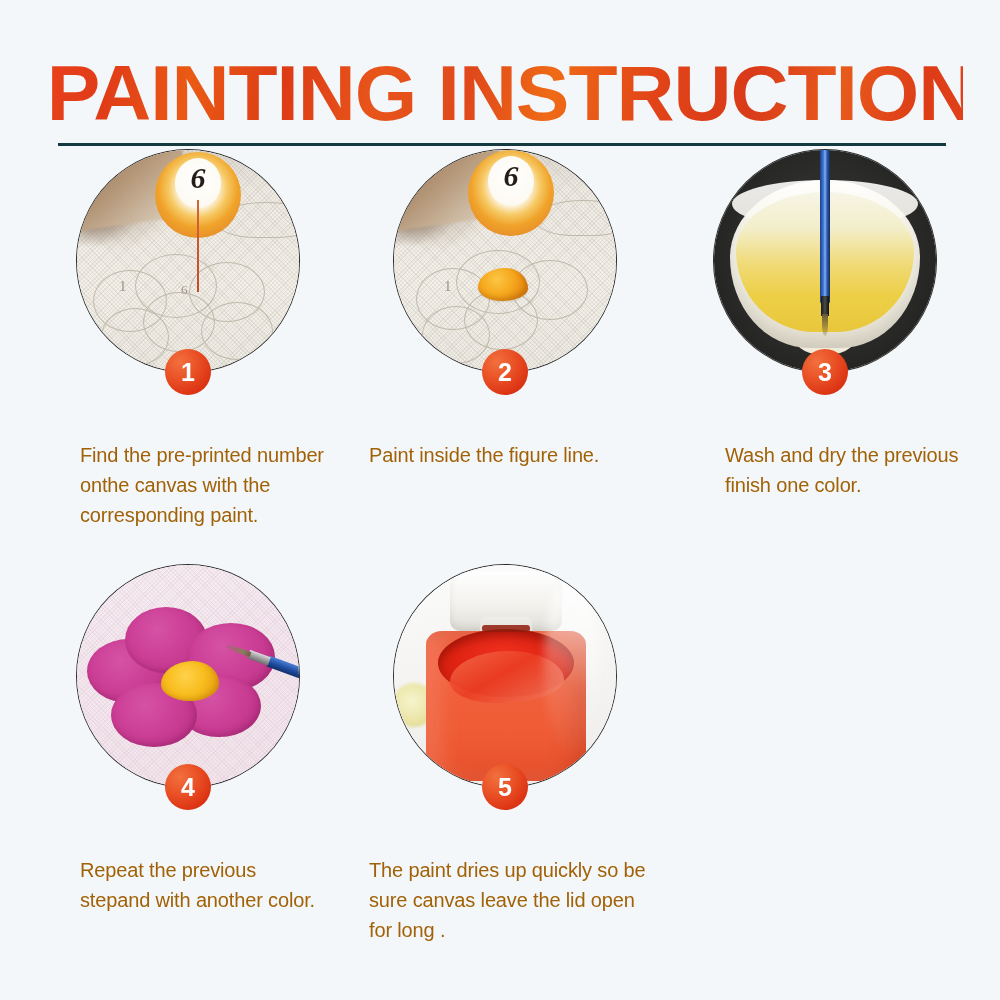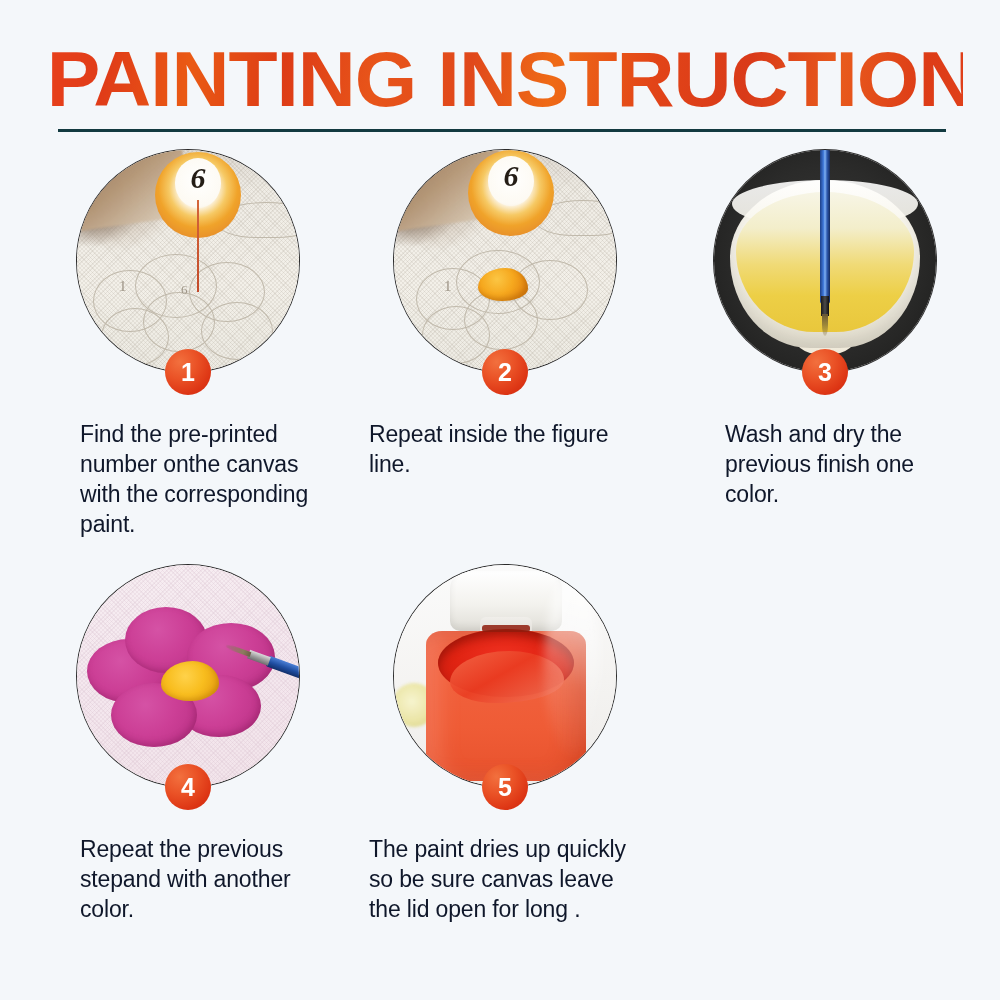--- a/index.html
+++ b/index.html
@@ -11,21 +11,21 @@
     height: 1000px;
     background: #f4f7fa;
     font-family: "Liberation Sans", sans-serif;
     overflow: hidden;
     position: relative;
   }
 
   
   .header {
     position: absolute;
-    left: 0; top: 2px;
+    left: 0; top: 16px;
     width: 1000px;
     height: 140px;
   }
   .title {
     position: absolute;
     left: 60px;
     top: 36px;
     width: 890px;
     height: 82px;
     font-family: "Liberation Sans", sans-serif;
@@ -102,25 +102,25 @@
     background: radial-gradient(circle at 32% 28%, #f2703e 0%, #ea5226 38%, #dd3514 72%, #c9290f 100%);
     color: #fff;
     font-family: "Liberation Sans", sans-serif;
     font-weight: bold;
     font-size: 25px;
     line-height: 46px;
     text-align: center;
     z-index: 4;
   }
   .caption {
-    margin-top: 47px;
+    margin-top: 68px;
     font-family: "Liberation Sans", sans-serif;
-    font-size: 23px;
+    font-size: 20px;
     line-height: 30px;
-    color: #0f172a;
+    color: #a16207;
     letter-spacing: -0.15px;
   }
 
   
   .r1 { top: 0px; }
   .r2 { top: 415px; }
   .c1 { left: 38px; }
   .c2 { left: 355px; }
   .c3 { left: 675px; }
   .cap-left { padding-left: 42px; padding-right: 8px; }
@@ -443,21 +443,21 @@
           <div class="paint-pot" style="left:74px; top:0px;">
             <div class="pot-face"></div>
             <div class="pot-number">6</div>
           </div>
 
           <div class="paint-blob" style="left:84px; top:118px;"></div>
         </div>
       </div>
       <div class="badge">2</div>
     </div>
-    <div class="caption cap-mid">Repeat inside the figure line.</div>
+    <div class="caption cap-mid">Paint inside the figure line.</div>
   </div>
 
   <div class="step r1 c3">
     <div class="step-media">
       <div class="photo">
         <div class="scene">
           <div class="wash-bg"></div>
           <div class="cup-stem"></div>
           <div class="cup"></div>
           <div class="cup-rim"></div>

